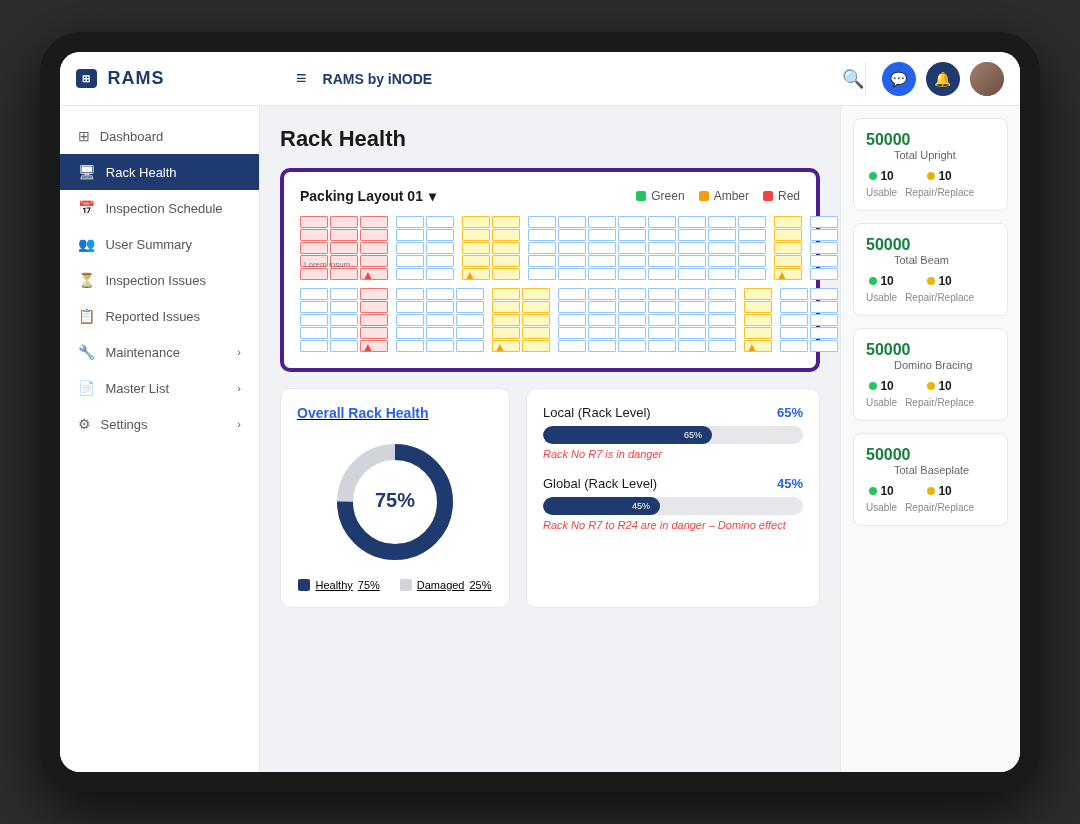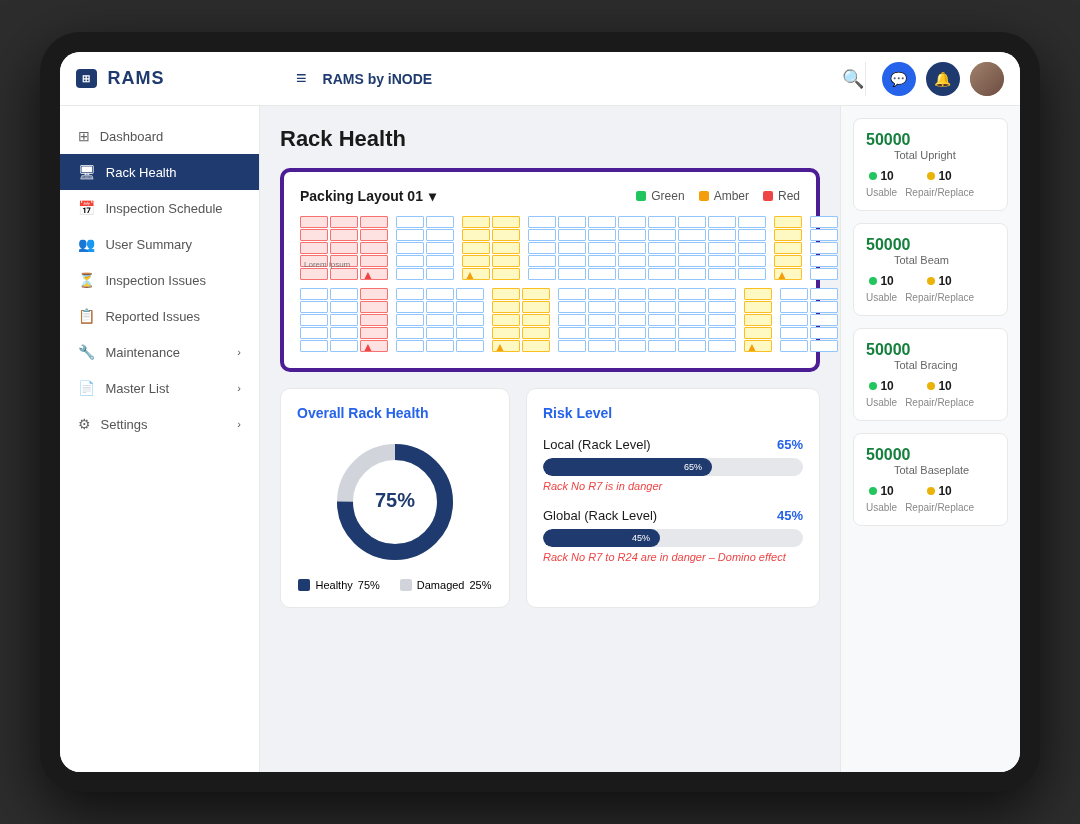--- a/index.html
+++ b/index.html
@@ -286,20 +286,21 @@
     .bottom-section {
       display: flex;
       gap: 16px;
     }
     .overall-health-card {
       background: #fff;
       border-radius: 10px;
       padding: 16px;
       border: 1px solid #e8e8e8;
       flex: 0 0 230px;
+      text-decoration: underline;
     }
     .risk-card {
       background: #fff;
       border-radius: 10px;
       padding: 16px;
       border: 1px solid #e8e8e8;
       flex: 1;
     }
     .card-title {
       font-size: 14px;
@@ -789,21 +790,20 @@
                 <div class="donut-legend-item">
                   <div class="dl-box dl-gray"></div>
                   <span>Damaged</span>
                   <span>25%</span>
                 </div>
               </div>
             </div>
           </div>
 
           <div class="risk-card">
-            <div class="card-title">Risk Level</div>
             <div class="risk-section">
               <div class="risk-header">
                 <span class="risk-title">Local (Rack Level)</span>
                 <span class="risk-pct">65%</span>
               </div>
               <div class="risk-bar-wrap">
                 <div class="risk-bar-fill" style="width:65%;">
                   <span class="bar-badge">65%</span>
                 </div>
               </div>
@@ -861,21 +861,21 @@
               <span class="stat-sub-val">
                 <span class="dot dot-yellow"></span>
                 <span>10</span>
               </span>
               <span class="stat-sub-label">Repair/Replace</span>
             </div>
           </div>
         </div>
         <div class="stat-card">
           <div class="stat-number">50000</div>
-          <div class="stat-label">Total Bracing</div>
+          <div class="stat-label">Domino Bracing</div>
           <div class="stat-sub">
             <div class="stat-sub-item">
               <span class="stat-sub-val">
                 <span class="dot dot-green"></span>
                 <span>10</span>
               </span>
               <span class="stat-sub-label">Usable</span>
             </div>
             <div class="stat-sub-item">
               <span class="stat-sub-val">

